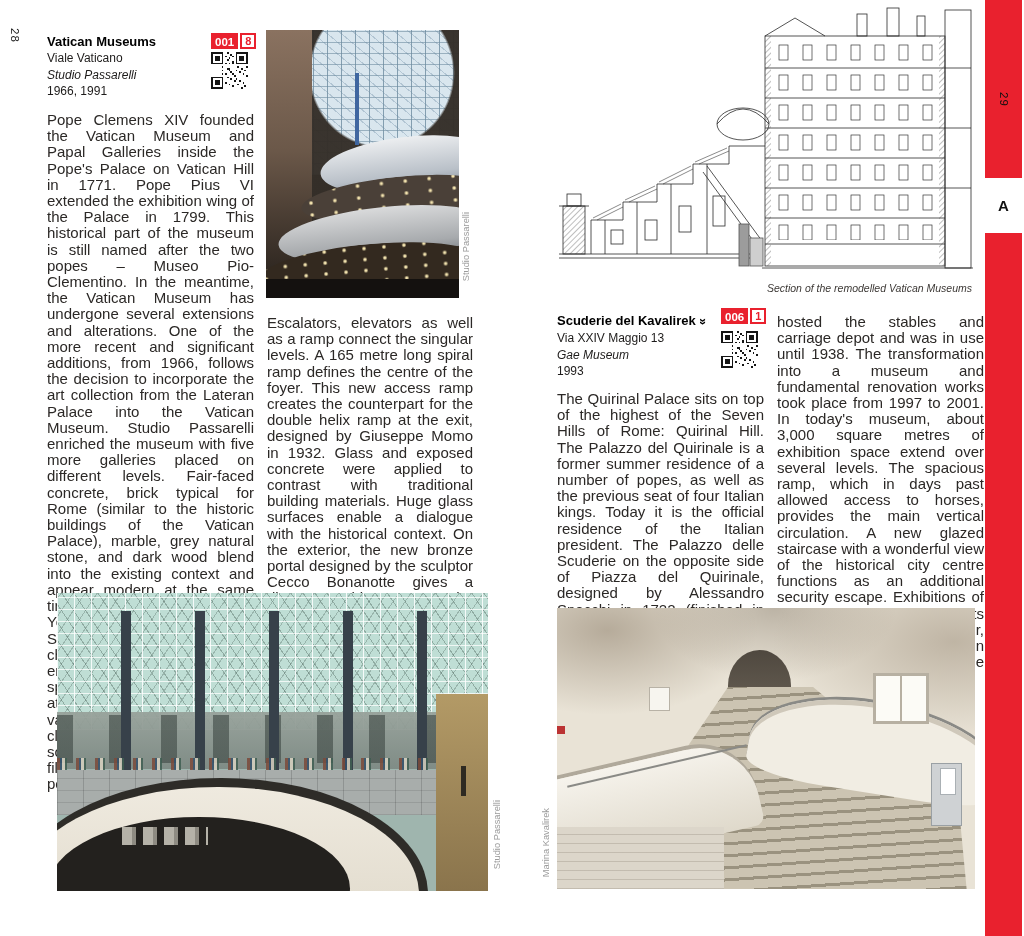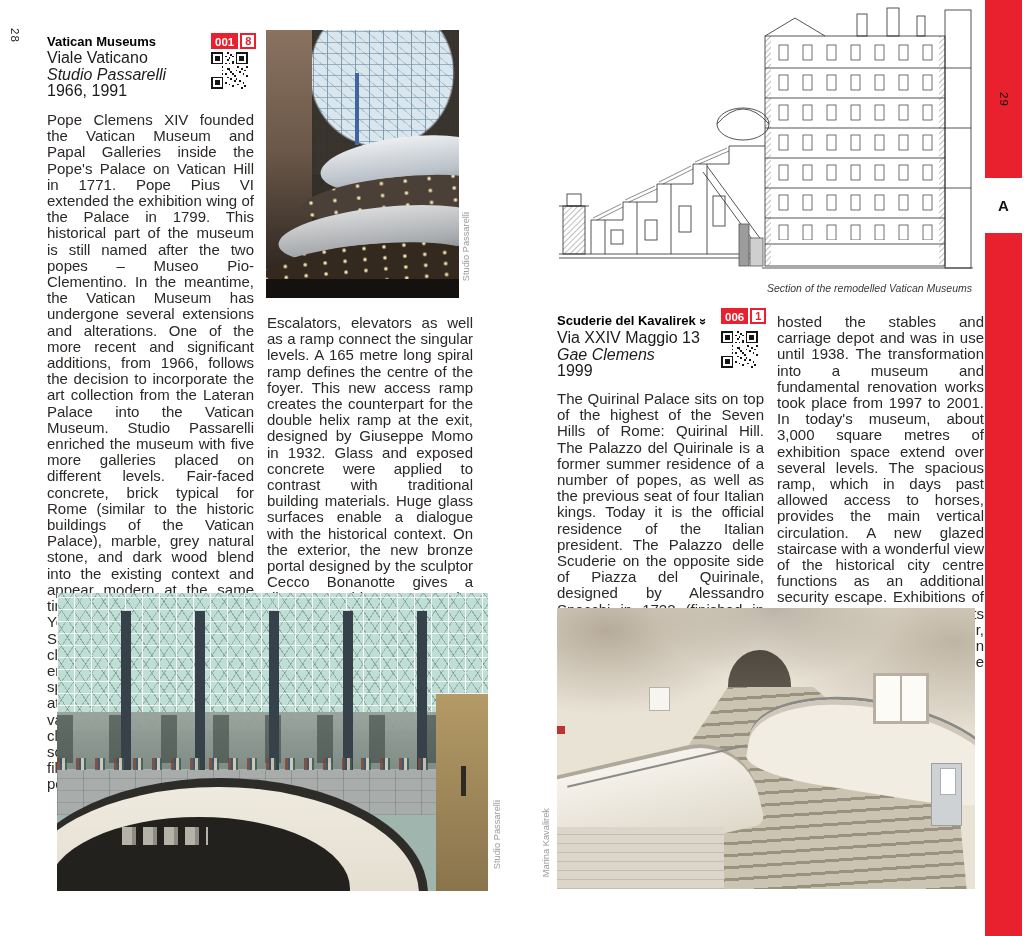--- a/index.html
+++ b/index.html
@@ -1,21 +1,21 @@
 <!DOCTYPE html>
 <html style="--accent: #e9212e;"><head>
 <meta charset="utf-8">
 <style>
   html,body{margin:0;padding:0;background:#fff;}
   .sheet{position:relative;width:1024px;height:936px;background:#fff;overflow:hidden;
          font-family:"Liberation Sans",sans-serif;color:#2b2826;}
   .abs{position:absolute;}
   
   .entry-title{font-size:13px;font-weight:bold;color:#000;line-height:17px;}
-  .entry-line{font-size:16px;line-height:16.5px;color:#1d1b1a;}
+  .entry-line{font-size:12px;line-height:16.5px;color:#1d1b1a;}
   .italic{font-style:italic;}
   .body-col{font-size:15px;line-height:16.2px;text-align:justify;color:#2b2826;}
   .caption{font-size:10.5px;font-style:italic;color:#3c3835;text-align:right;}
   .vnum{writing-mode:vertical-rl;font-size:11.5px;color:#222;letter-spacing:1px;}
   .vcredit{writing-mode:vertical-rl;transform:rotate(180deg);font-size:9.3px;color:#9b9b9b;white-space:nowrap;}
   .marker{display:inline-block;transform:rotate(90deg);font-size:12px;font-weight:bold;margin-left:3px;}
   
   .badge{display:flex;gap:2px;align-items:stretch;height:16px;}
   .badge-main{background:var(--accent,#e9212e);color:#fff;font-weight:bold;font-size:11.5px;
               padding:1px 4px 0;display:flex;align-items:center;}
@@ -279,22 +279,22 @@
       <rect x="193" y="232" width="13" height="28" fill="#cfcfcf" stroke="#555"></rect>
     </g>
   </svg>
   <div class="abs caption" style="left:557px;top:282px;width:415px;font-style:italic;">Section of the remodelled Vatican Museums</div>
 
   <div class="abs" style="left:557px;top:312px;width:168px;">
     <div class="entry-title">
       <span>Scuderie del Kavalirek</span><span class="marker">»</span>
     </div>
     <div class="entry-line">Via XXIV Maggio 13</div>
-    <div class="entry-line italic">Gae Clemens</div>
-    <div class="entry-line">1999</div>
+    <div class="entry-line italic">Gae Museum</div>
+    <div class="entry-line">1993</div>
   </div>
 
   <div class="abs badge" style="left:721px;top:308px;">
     <span class="badge-main">006</span>
     <span class="badge-ref">1</span>
   </div>
 
   <svg class="abs" style="left:721px;top:331px;" width="37" height="37" viewBox="0 0 21 21" shape-rendering="crispEdges">
     <use href="#qrfull"></use>
   </svg>

